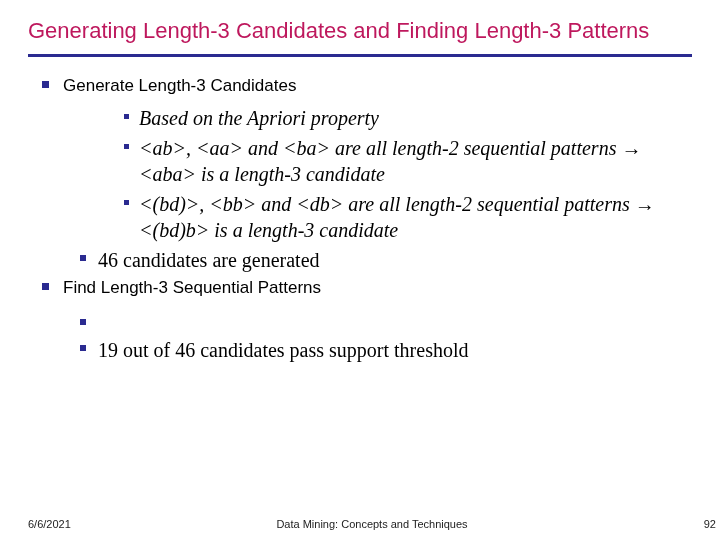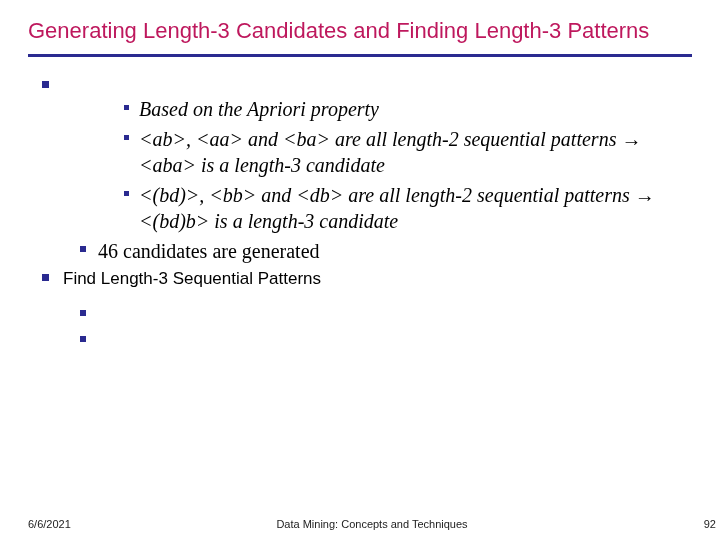--- a/index.html
+++ b/index.html
@@ -95,20 +95,21 @@
 </head>
 <body>
 
 <div class="slide">
 
   <div class="title">Generating Length-3 Candidates and Finding Length-3 Patterns</div>
   <div class="rule"></div>
 
   <div class="bullet-row indent-1 block">
     <div class="sq"></div>
+    <div class="lvl1-text">Generate Length-3 Candidates</div>
   </div>
 
   <div class="spacer-sm"></div>
 
 
   <div class="bullet-row indent-3 block">
     <div class="sq xs"></div>
     <div class="lvl3-text">Based on the Apriori property</div>
   </div>
 
@@ -135,20 +136,21 @@
   <div class="spacer-md"></div>
 
   <div class="bullet-row indent-2 block">
     <div class="sq sm"></div>
   </div>
 
   <div class="spacer-md"></div>
 
   <div class="bullet-row indent-2 block">
     <div class="sq sm"></div>
+    <div class="lvl2-text">19 out of 46 candidates pass support threshold</div>
   </div>
 
 </div>
 
 <div class="footer">
   <span>6/6/2021</span>
   <span class="center">Data Mining: Concepts and Techniques</span>
   <span>92</span>
 </div>
 

